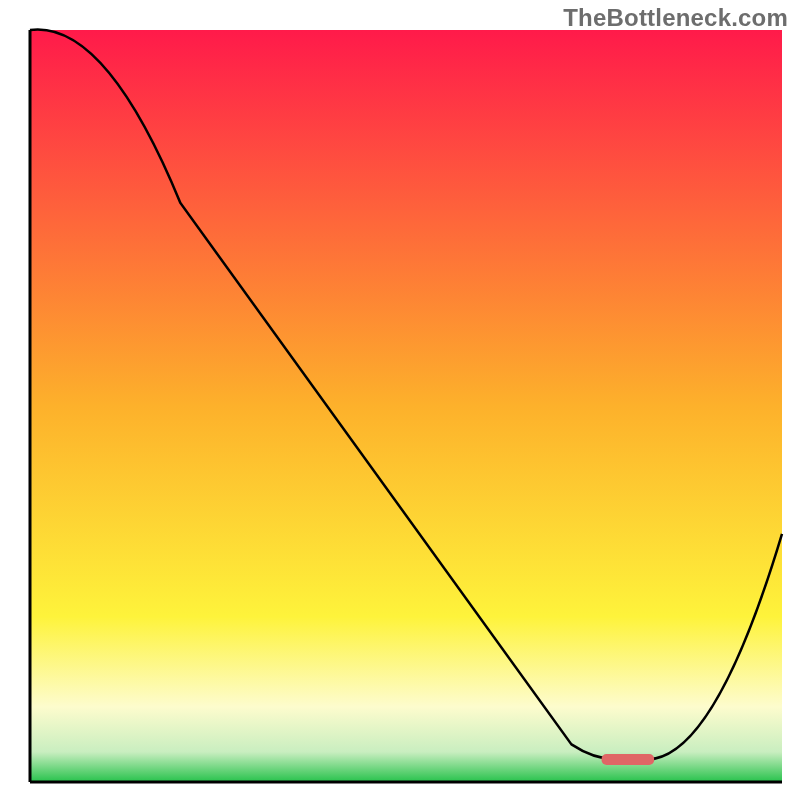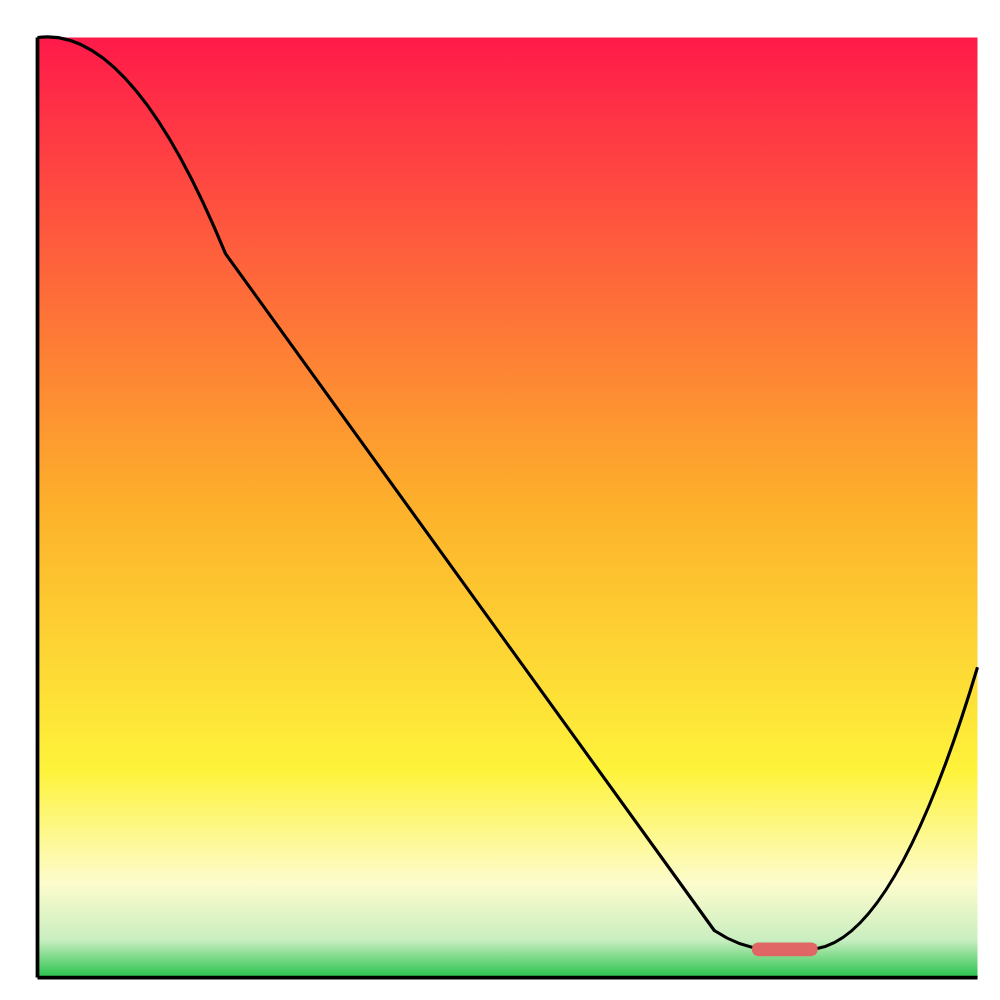--- a/index.html
+++ b/index.html
@@ -26,20 +26,21 @@
     z-index: 10;
   }
   svg {
     display: block;
   }
 </style>
 </head>
 <body>
 
 <div class="chart-container">
+  <div class="watermark">TheBottleneck.com</div>
 
   <svg id="chart-svg" width="800" height="800" viewBox="0 0 800 800">
     <defs>
       <linearGradient id="bg-grad" x1="0" y1="0" x2="0" y2="1">
           <stop offset="0%" stop-color="#ff1a4a"></stop>
           <stop offset="50%" stop-color="#fdb12b"></stop>
           <stop offset="78%" stop-color="#fef33b"></stop>
           <stop offset="90%" stop-color="#fdfccd"></stop>
           <stop offset="96%" stop-color="#c9eec0"></stop>
           <stop offset="100%" stop-color="#27c24c"></stop>

